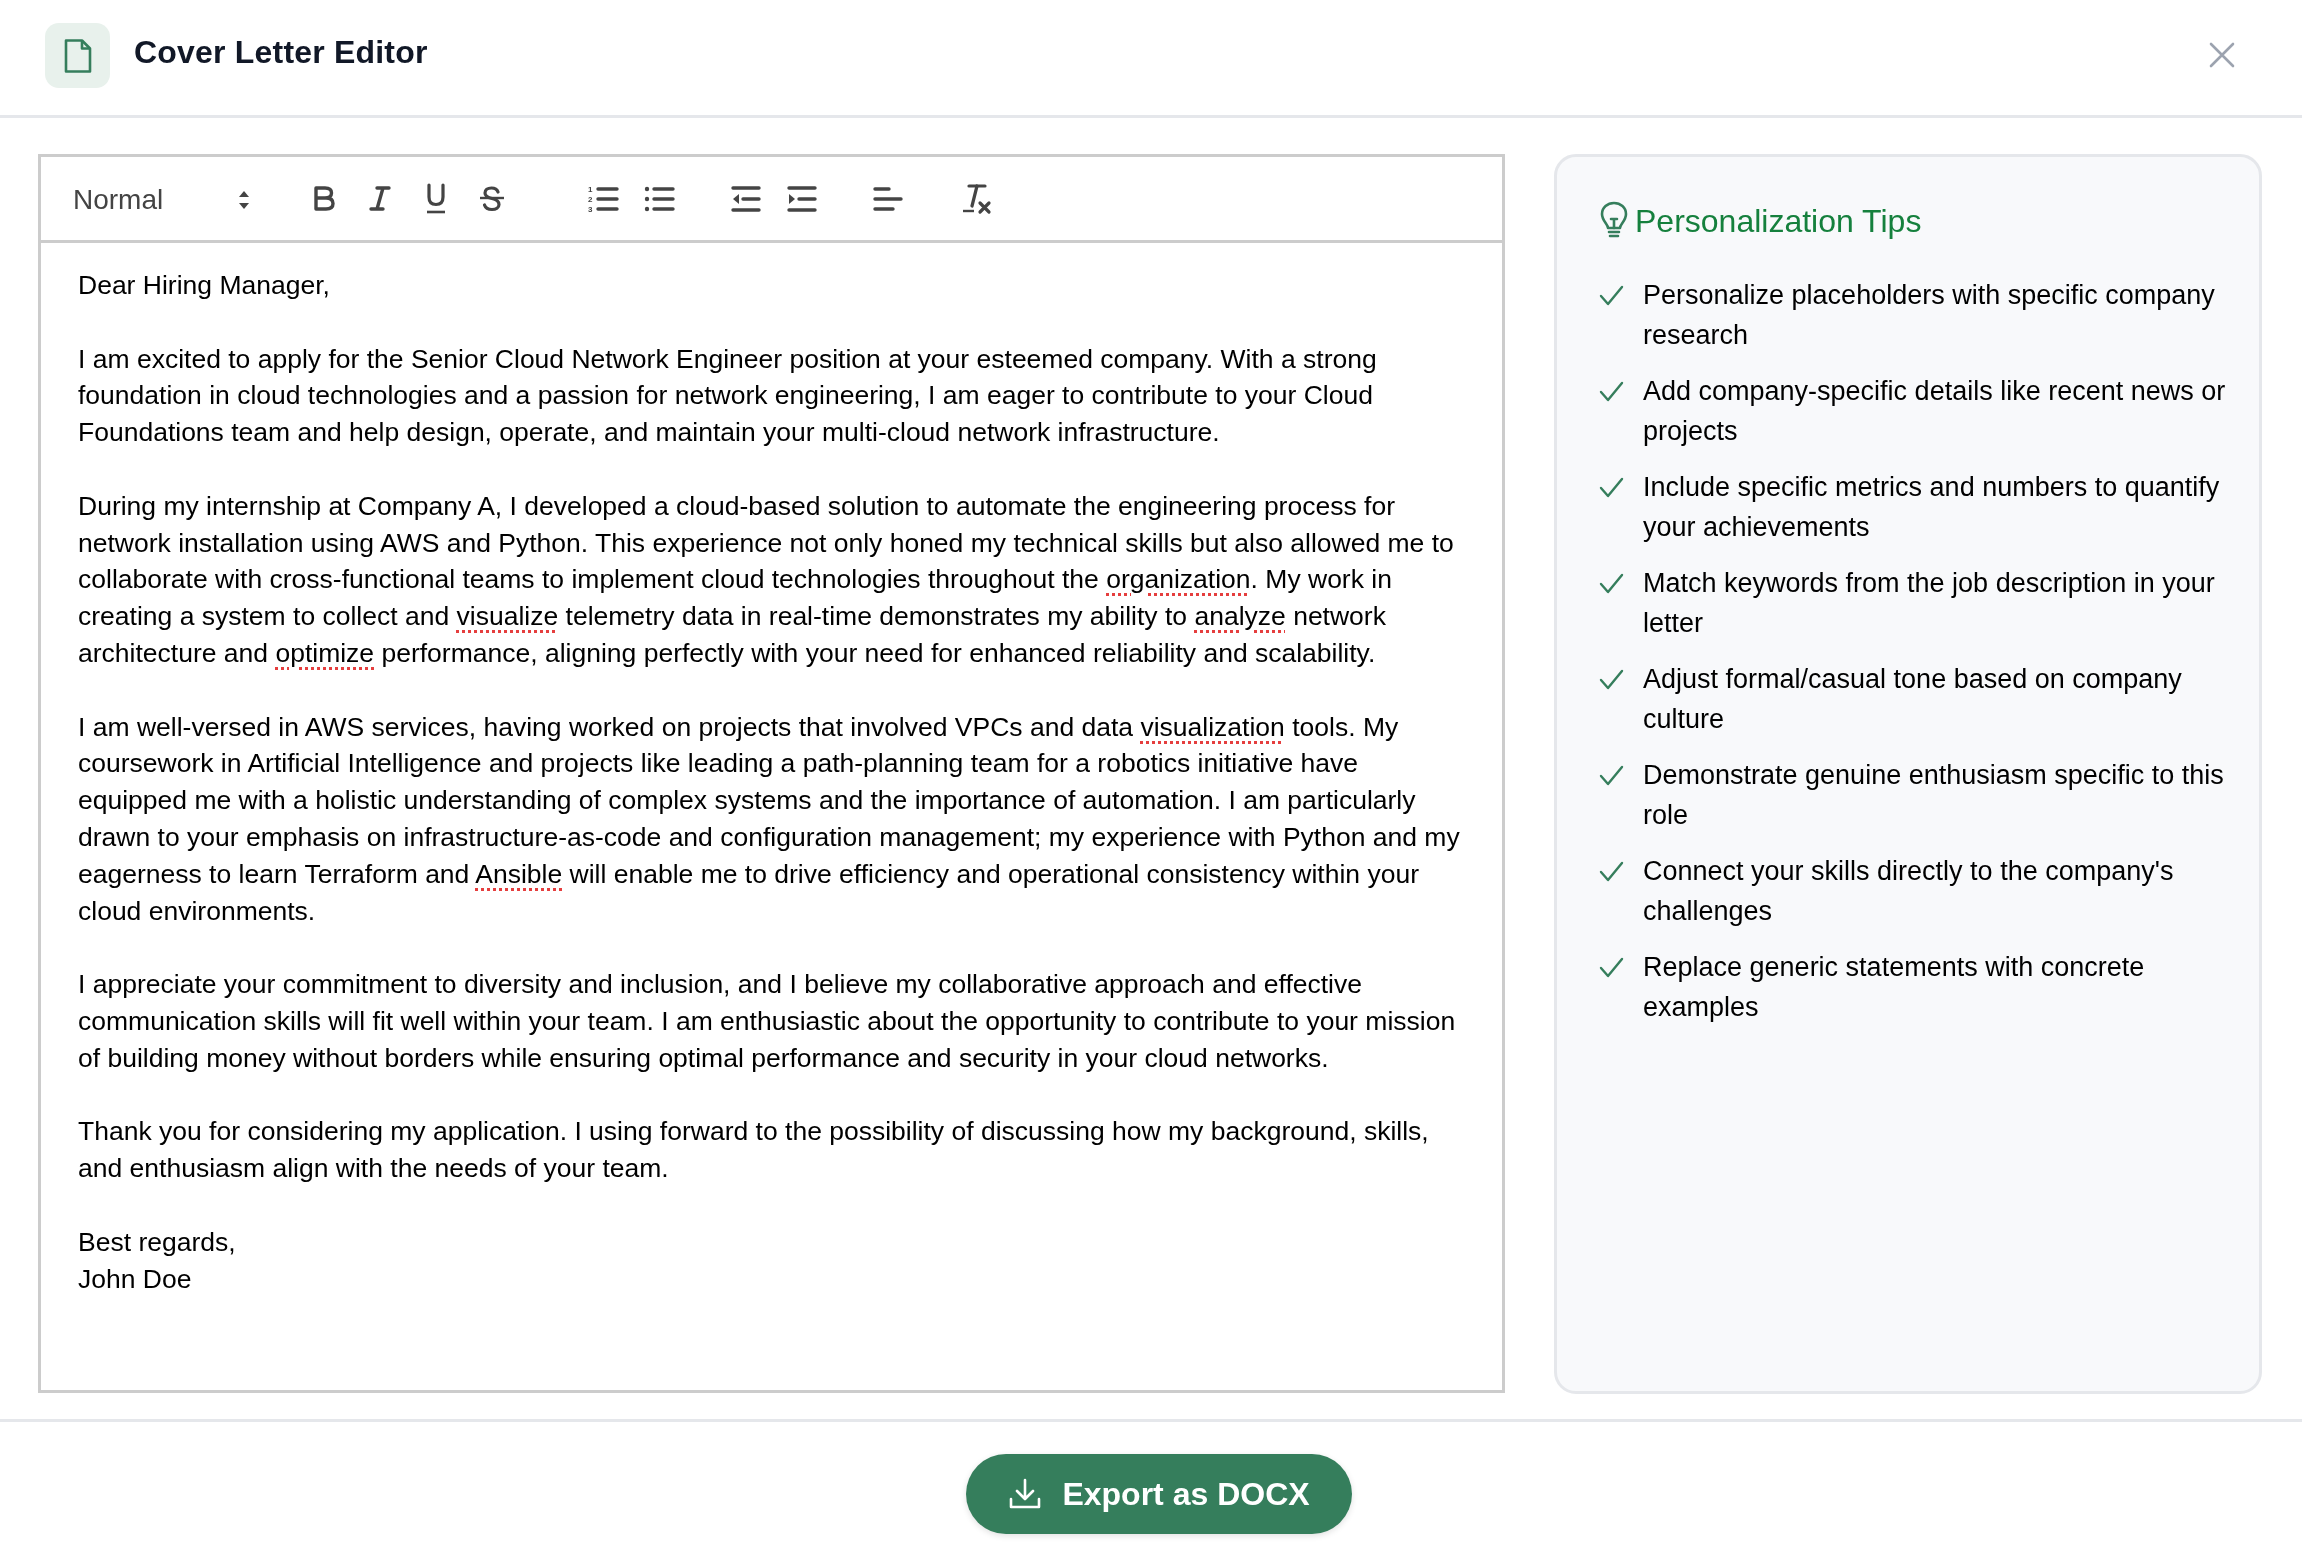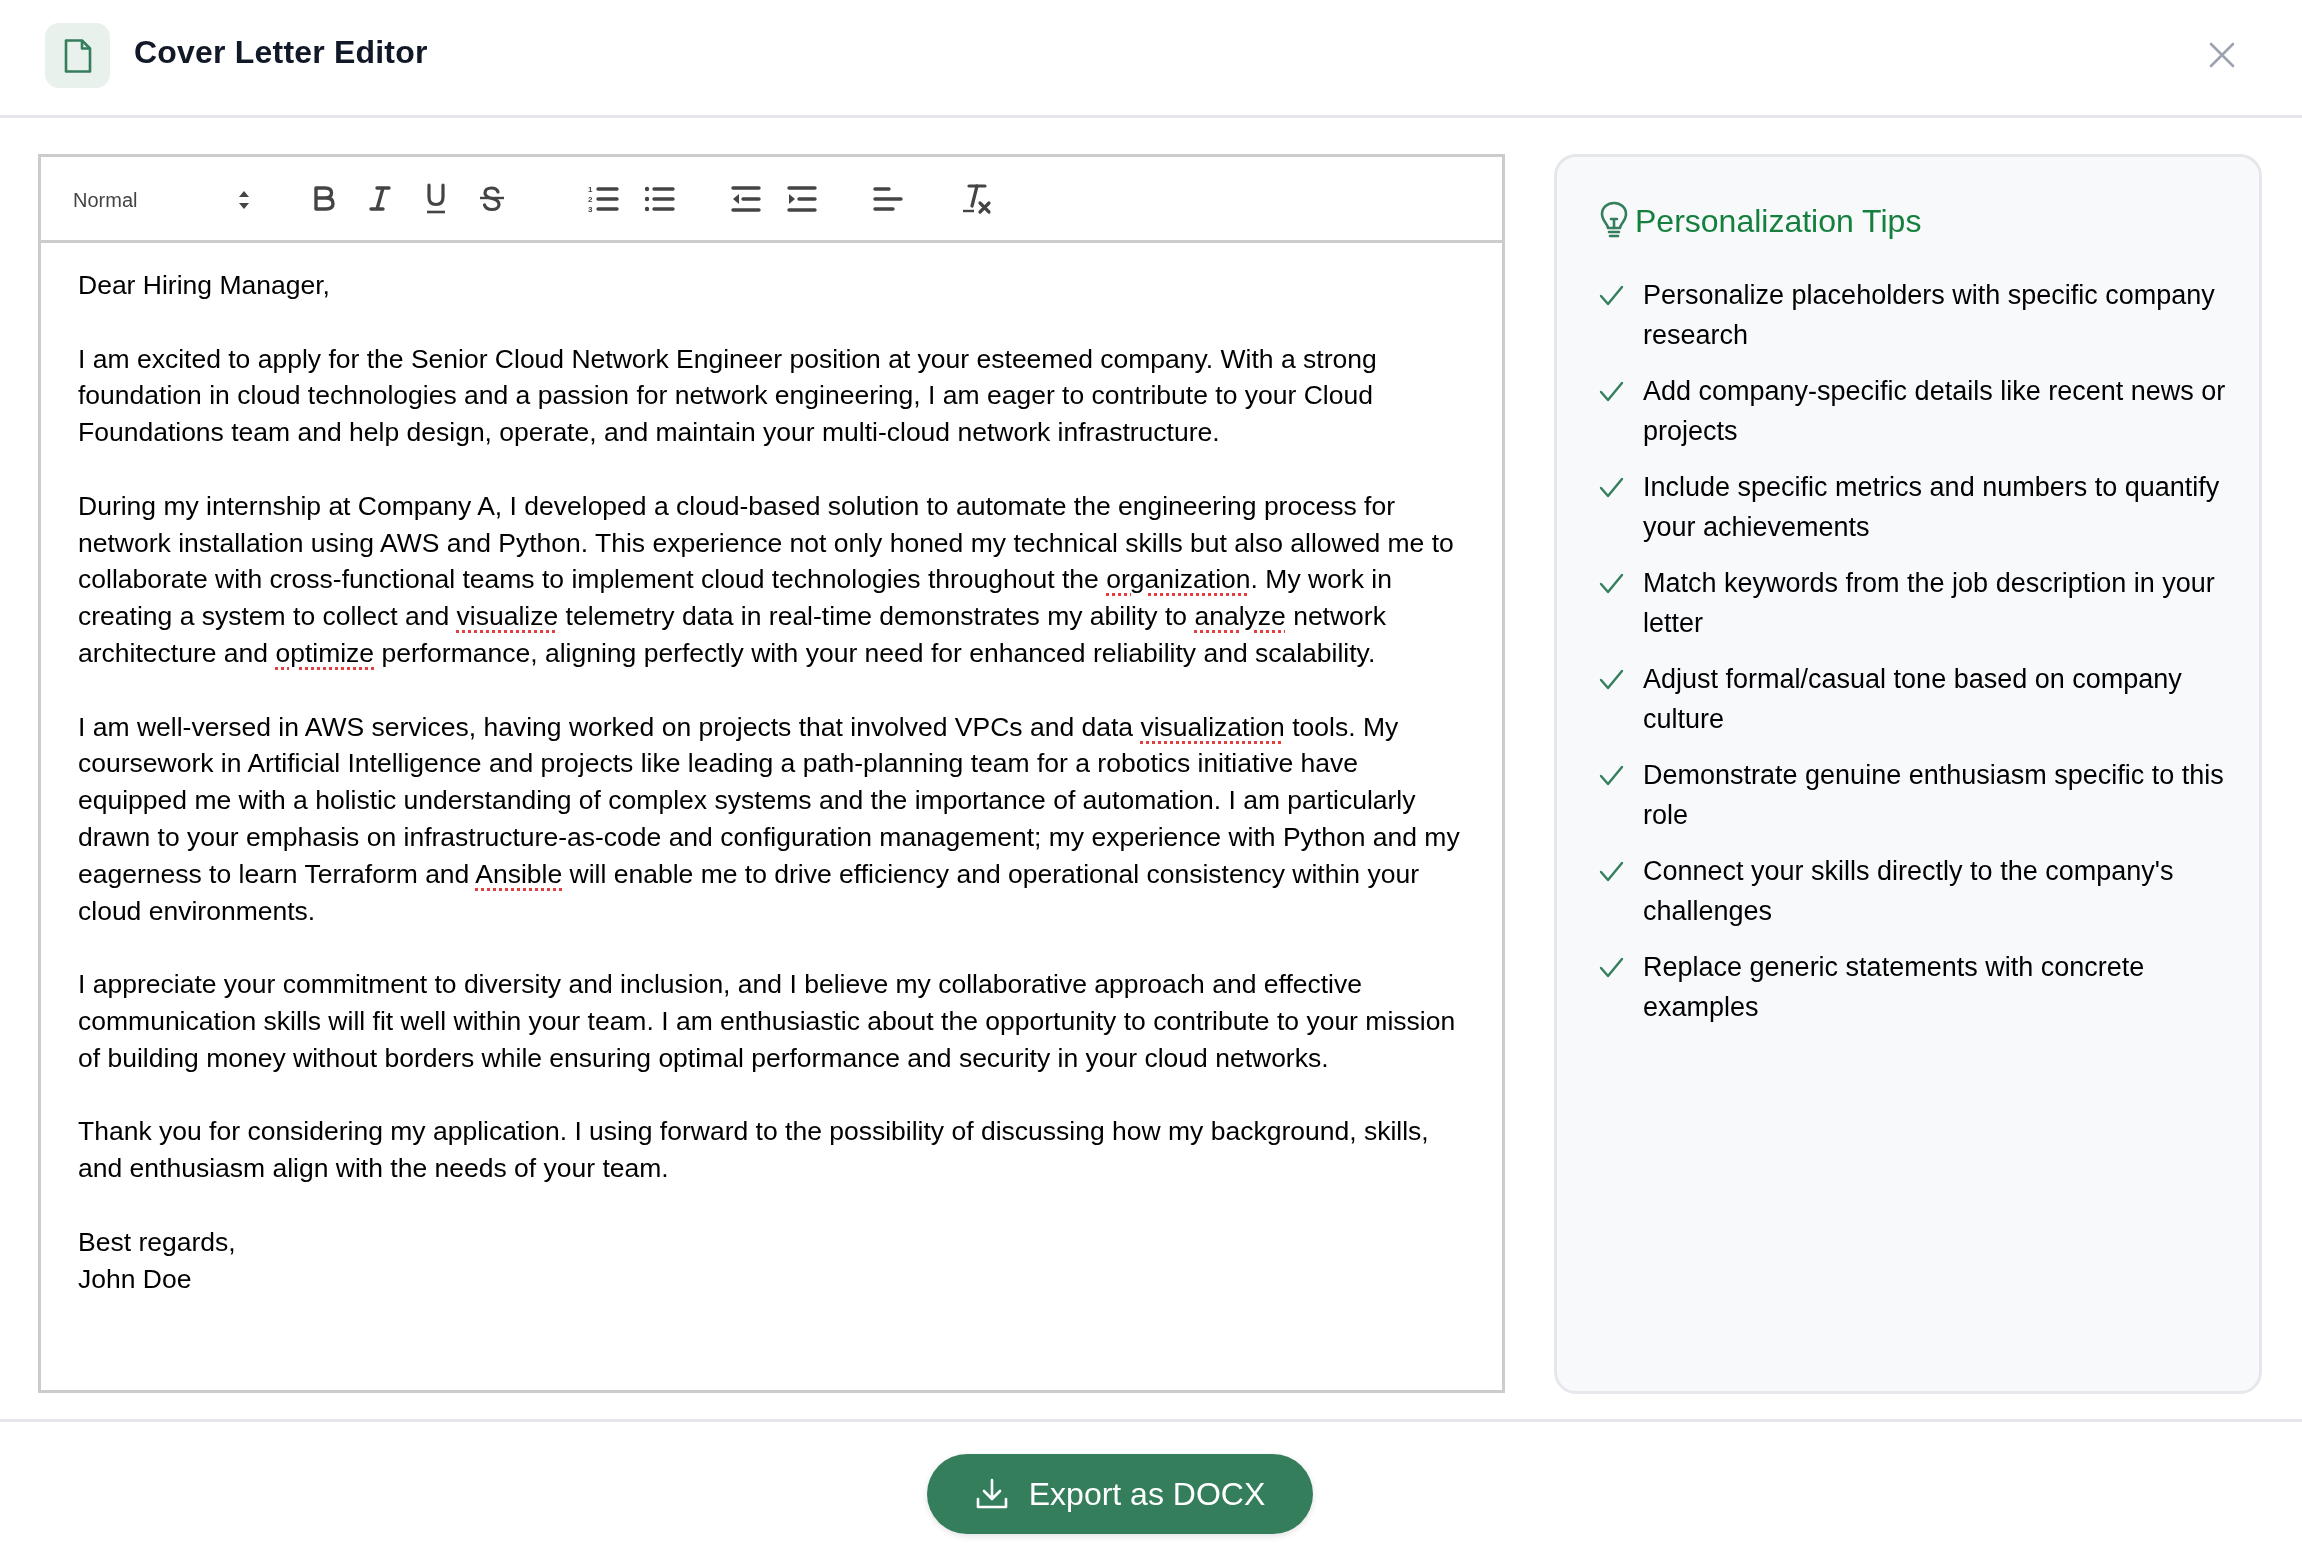--- a/index.html
+++ b/index.html
@@ -6,38 +6,38 @@
   html, body { width: 2302px; height: 1566px; background: #ffffff; overflow: hidden; }
   body { font-family: "Liberation Sans", sans-serif; color: #111827; position: relative; }
 
   .header { position: absolute; left: 0; top: 0; width: 2302px; height: 118px; border-bottom: 3px solid #e5e7eb; }
   .header-icon { position: absolute; left: 45px; top: 23px; width: 65px; height: 65px; border-radius: 14px; background: #e8f1ec; display: flex; align-items: center; justify-content: center; }
   .header-title { position: absolute; left: 134px; top: 34px; font-size: 32px; font-weight: 700; color: #111827; letter-spacing: 0.2px; }
   .close-btn { position: absolute; left: 2205px; top: 38px; width: 34px; height: 34px; cursor: pointer; display: flex; align-items: center; justify-content: center; }
 
   .editor { position: absolute; left: 38px; top: 154px; width: 1467px; height: 1239px; border: 3px solid #cccccc; background: #ffffff; }
   .toolbar { height: 86px; border-bottom: 3px solid #cccccc; position: relative; }
-  .tb-select { position: absolute; left: 32px; top: 24px; width: 180px; height: 38px; display: flex; align-items: center; font-size: 20px; color: #444444; cursor: pointer; }
+  .tb-select { position: absolute; left: 32px; top: 24px; width: 180px; height: 38px; display: flex; align-items: center; font-size: 28px; color: #444444; cursor: pointer; }
   .tb-select .arrows { position: absolute; right: 0; top: 6px; }
   .tb-btn { position: absolute; top: 20px; width: 42px; height: 44px; display: flex; align-items: center; justify-content: center; cursor: pointer; }
   .content { padding: 24px 37px; font-size: 26.5px; line-height: 36.8px; color: #000000; }
   .content p { margin: 0 0 36.8px 0; }
   .content p.tight { margin: 0; }
   .spell { text-decoration: underline dotted #e53e3e; text-decoration-thickness: 3px; text-underline-offset: 5px; }
 
   .tips { position: absolute; left: 1554px; top: 154px; width: 708px; height: 1240px; background: #f8f9fb; border: 3px solid #e5e7eb; border-radius: 22px; }
   .tips-head { position: absolute; left: 40px; top: 44px; display: flex; align-items: center; }
   .tips-title { font-size: 32px; font-weight: 400; color: #15803d; margin-left: 4px; }
   .tips-list { position: absolute; left: 40px; top: 118px; width: 640px; list-style: none; }
   .tip { display: flex; align-items: flex-start; margin-bottom: 16px; }
   .tip-check { width: 30px; flex: 0 0 30px; margin-top: 6px; margin-right: 16px; }
   .tip-text { font-size: 27px; line-height: 40px; color: #000000; }
 
   .footer-line { position: absolute; left: 0; top: 1419px; width: 2302px; height: 3px; background: #e5e7eb; }
-  .export-btn { position: absolute; left: 927px; top: 1454px; width: 386px; height: 80px; border-radius: 40px; background: #357e5c; color: #ffffff; display: flex; align-items: center; justify-content: center; font-size: 32px; font-weight: 400; cursor: pointer; box-shadow: 0 2px 6px rgba(0,0,0,0.12); }
+  .export-btn { position: absolute; left: 966px; top: 1454px; width: 386px; height: 80px; border-radius: 40px; background: #357e5c; color: #ffffff; display: flex; align-items: center; justify-content: center; font-size: 32px; font-weight: 700; cursor: pointer; box-shadow: 0 2px 6px rgba(0,0,0,0.12); }
   .export-btn .dl { margin-right: 20px; display: flex; }
 </style>
 </head>
 <body>
 
 <div class="header">
   <div class="header-icon">
     <svg width="30" height="36" viewBox="0 0 30 36">
       <path d="M3 2.5 H19 L27 10.5 V33.5 H3 Z" fill="none" stroke="#357e5c" stroke-width="2.6" stroke-linejoin="round"></path>
       <path d="M19 2.5 V10.5 H27" fill="none" stroke="#357e5c" stroke-width="2.6" stroke-linejoin="round"></path>

